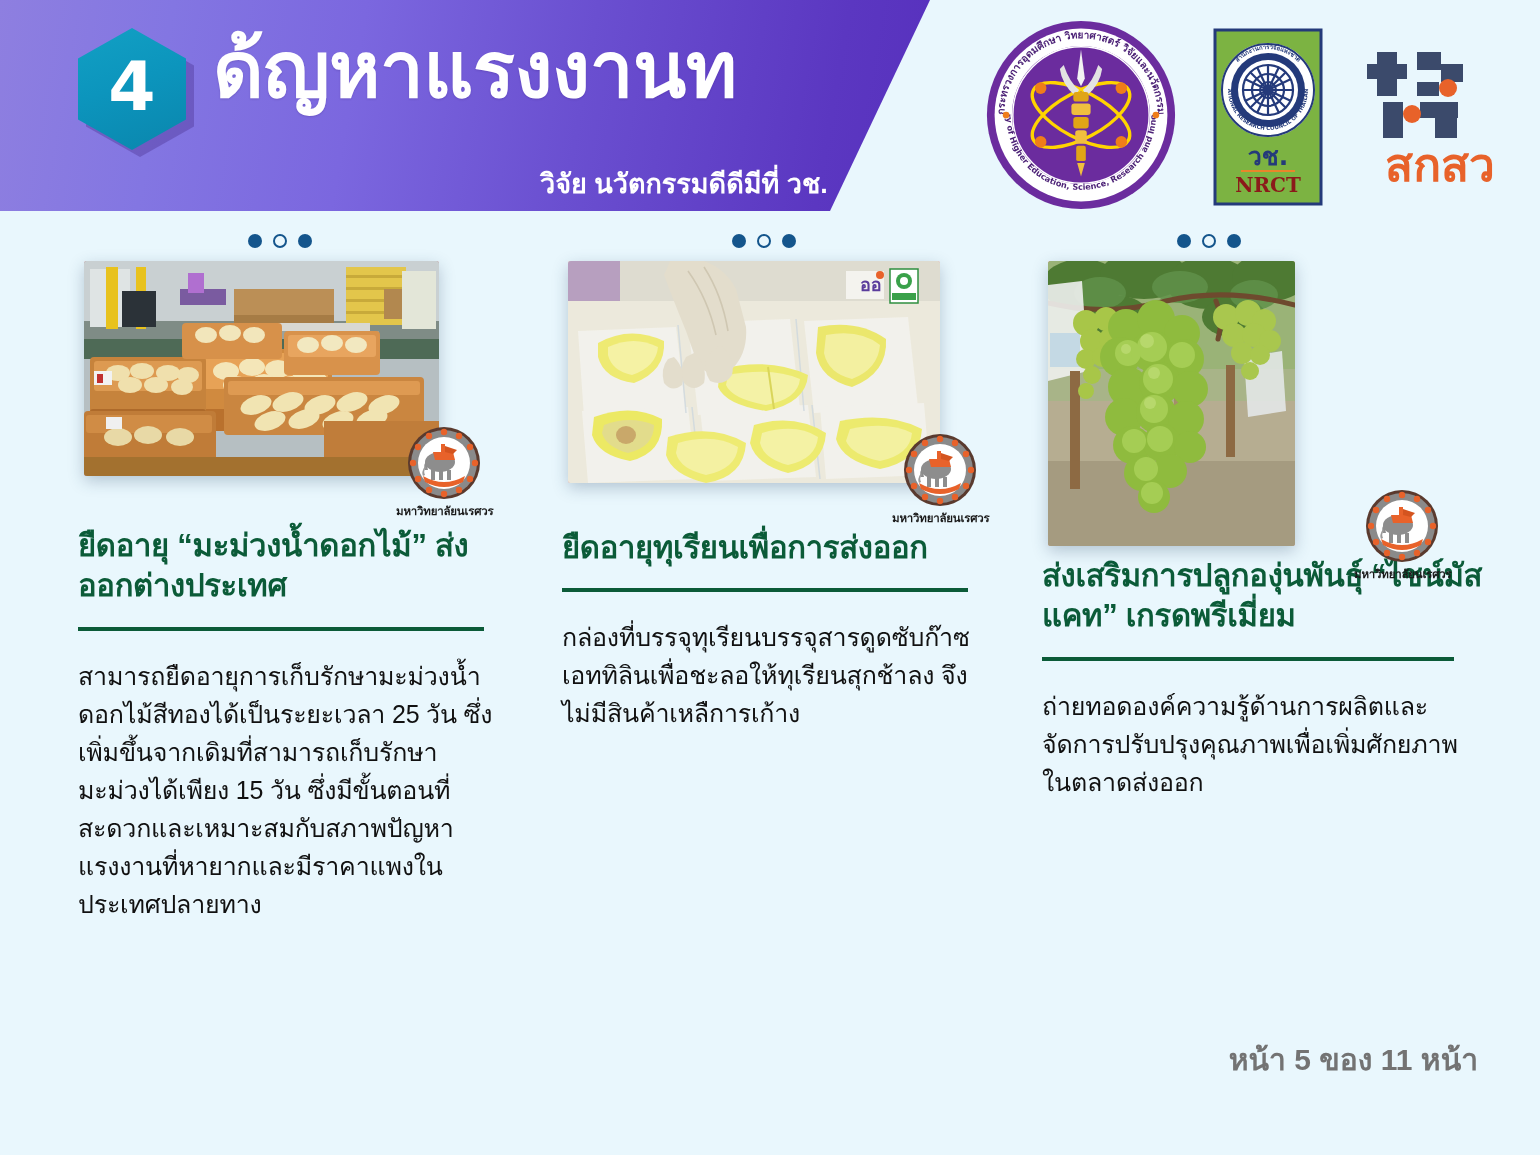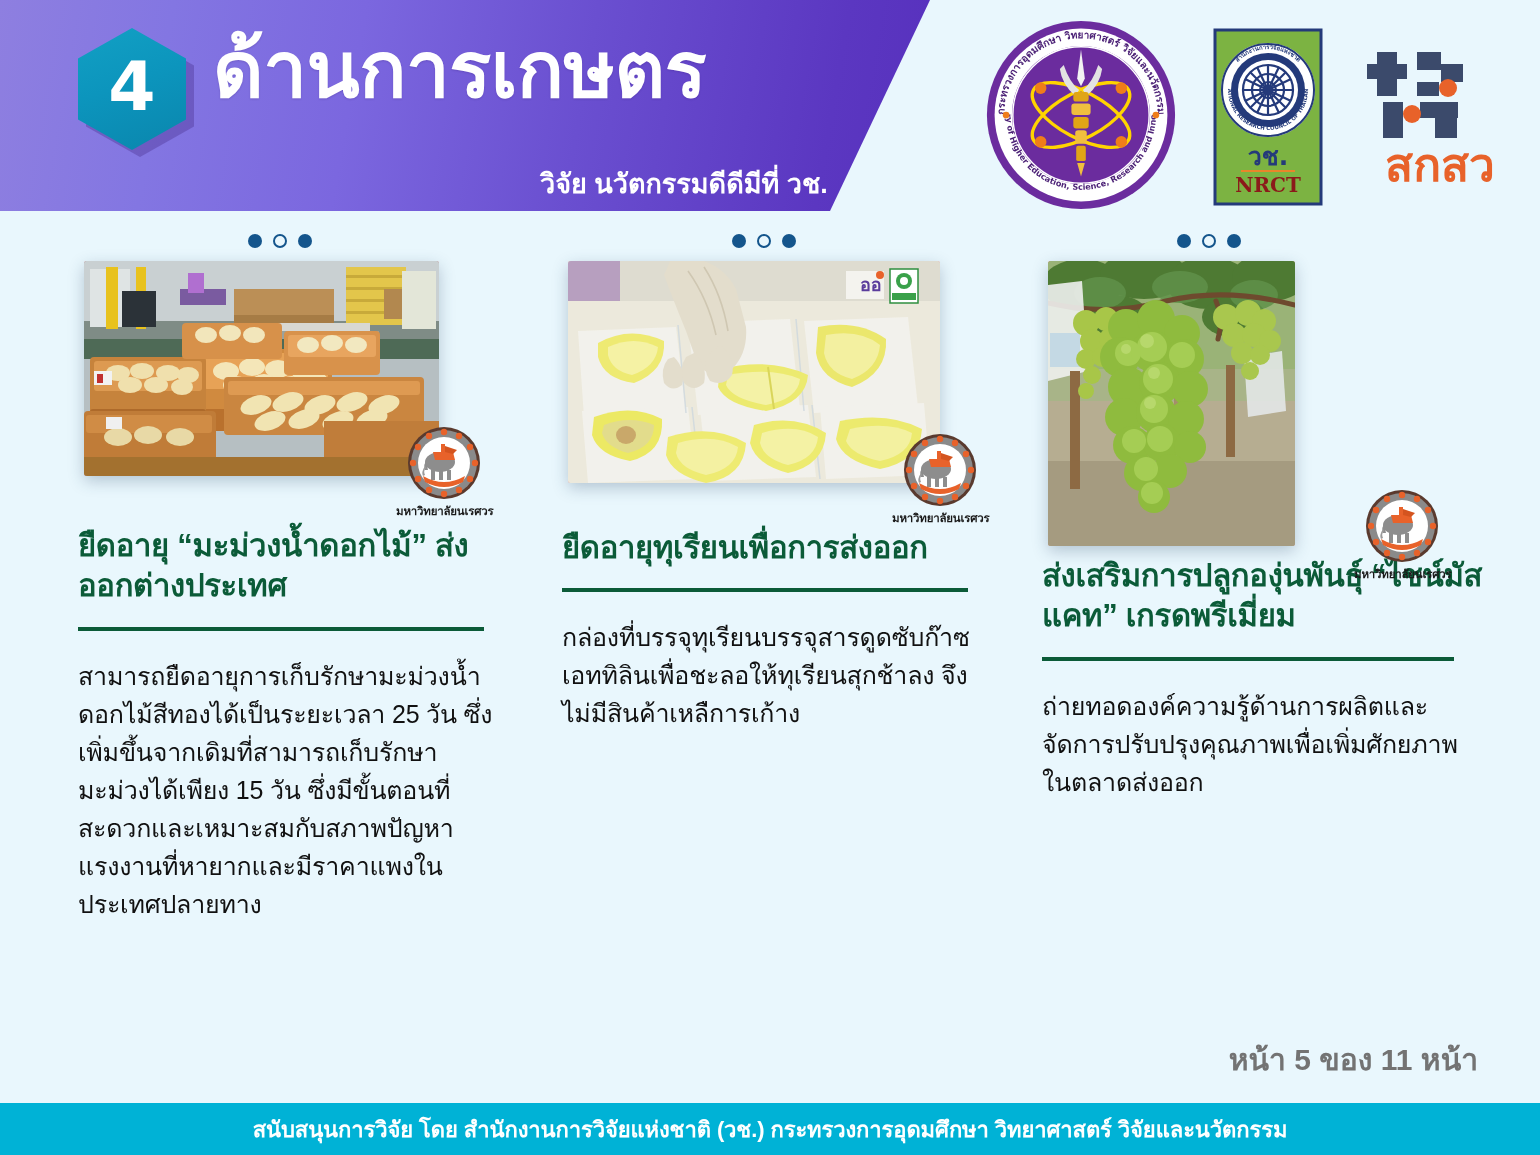--- a/index.html
+++ b/index.html
@@ -177,21 +177,21 @@
 <body>
 
 <div id="page">
 
   <div id="header">
     <div id="hex-badge">
       <div class="hexshadow"></div>
       <div class="hexface"></div>
       <div class="hexnum">4</div>
     </div>
-    <div id="header-title">ด้านการเกษตร</div>
+    <div id="header-title">ด้ญหาแรงงานท</div>
     <div id="header-subtitle">วิจัย นวัตกรรมดีดีมีที่ วช.</div>
   </div>
 
   <div id="logos">
 
     <svg class="mhesi-logo" viewBox="0 0 200 200">
       <circle cx="100" cy="100" r="98" fill="#6b2c9e"></circle>
       <circle cx="100" cy="100" r="90" fill="#ffffff"></circle>
       <circle cx="100" cy="100" r="72" fill="#6b2c9e"></circle>
       <circle cx="100" cy="100" r="71" fill="none" stroke="#ffffff" stroke-width="1.5"></circle>
@@ -681,17 +681,14 @@
         <div class="uni-caption">มหาวิทยาลัยนเรศวร</div>
       </div>
     </div>
     <div class="card-title">ส่งเสริมการปลูกองุ่นพันธุ์ “ไชน์มัสแคท” เกรดพรีเมี่ยม</div>
     <div class="card-rule"></div>
     <div class="card-body">ถ่ายทอดองค์ความรู้ด้านการผลิตและจัดการปรับปรุงคุณภาพเพื่อเพิ่มศักยภาพในตลาดส่งออก</div>
   </div>
 
   <div id="page-indicator">หน้า 5 ของ 11 หน้า</div>
 
-  <div id="footer-bar">
-    <div id="footer-text">สนับสนุนการวิจัย โดย สำนักงานการวิจัยแห่งชาติ (วช.) กระทรวงการอุดมศึกษา วิทยาศาสตร์ วิจัยและนวัตกรรม</div>
-  </div>
 
 </div>
 
 </body></html>

